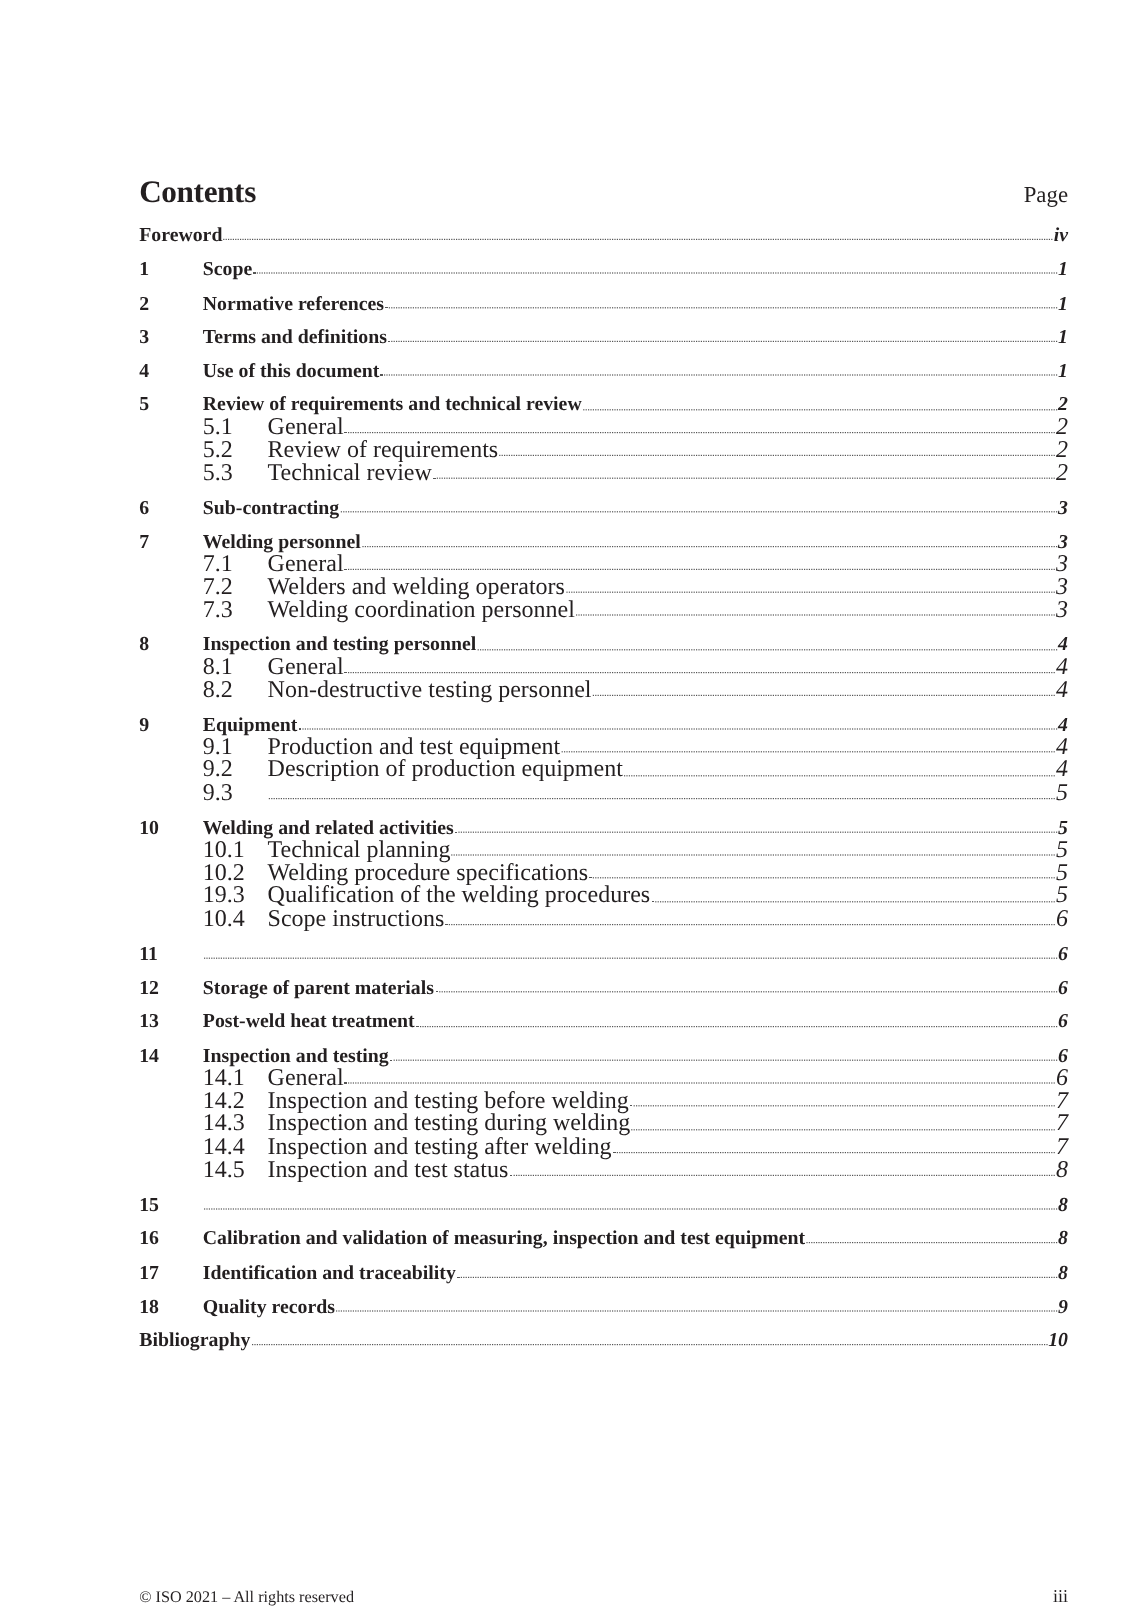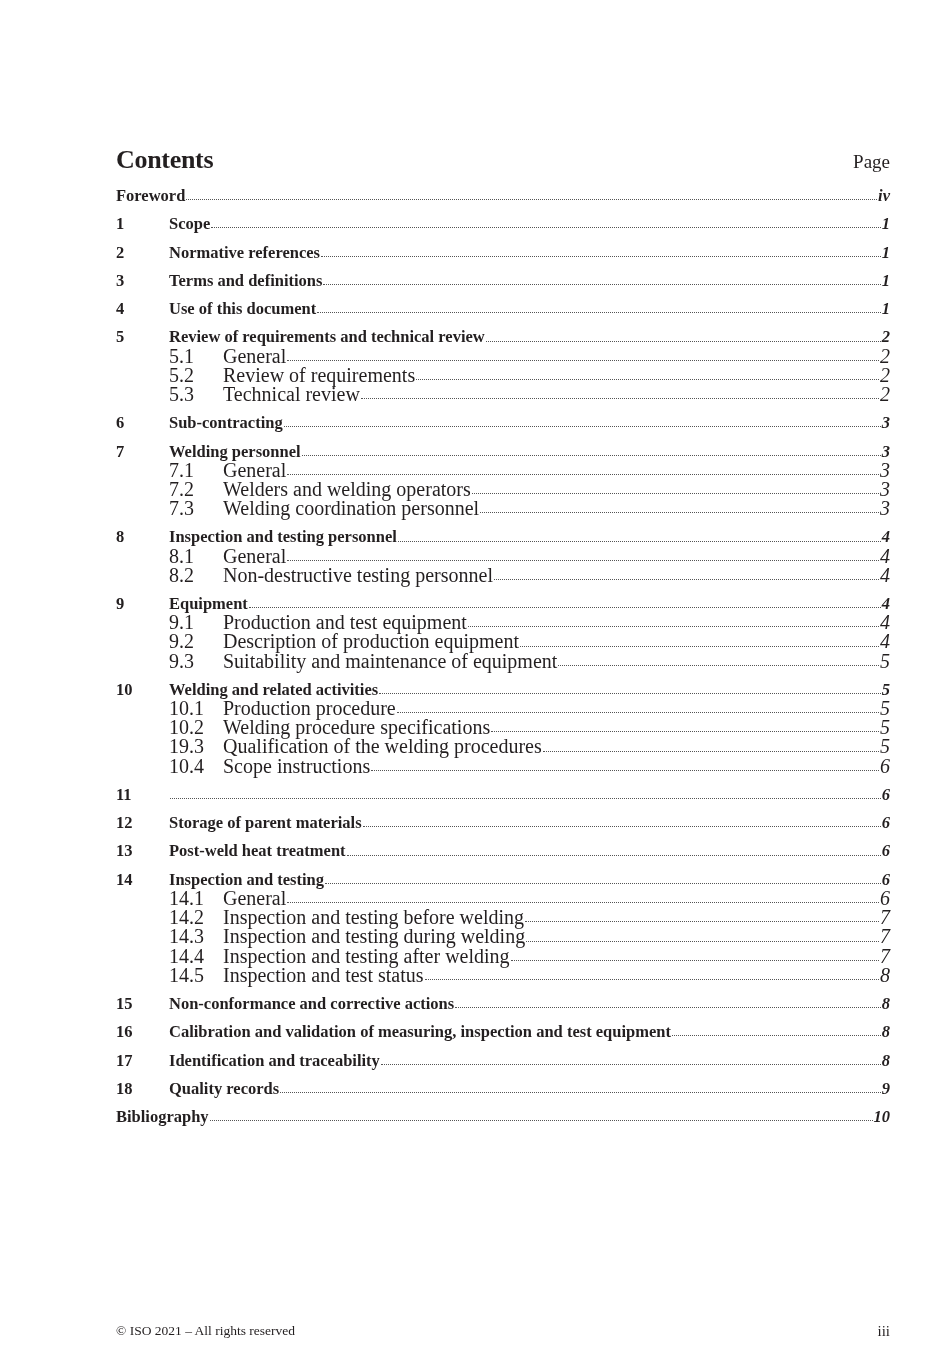--- a/index.html
+++ b/index.html
@@ -221,33 +221,32 @@
       <span class="pg">4</span>
     </div>
     <div class="toc-row lvl2">
       <span class="num2">9.2</span>
       <span class="title">Description of production equipment</span>
       <span class="leader"></span>
       <span class="pg">4</span>
     </div>
     <div class="toc-row lvl2">
       <span class="num2">9.3</span>
-      <span class="title">Suitability and maintenance of equipment</span>
       <span class="leader"></span>
       <span class="pg">5</span>
     </div>
     <div class="toc-row lvl1">
       <span class="num1">10</span>
       <span class="title">Welding and related activities</span>
       <span class="leader"></span>
       <span class="pg">5</span>
     </div>
     <div class="toc-row lvl2">
       <span class="num2">10.1</span>
-      <span class="title">Production procedure</span>
+      <span class="title">Technical planning</span>
       <span class="leader"></span>
       <span class="pg">5</span>
     </div>
     <div class="toc-row lvl2">
       <span class="num2">10.2</span>
       <span class="title">Welding procedure specifications</span>
       <span class="leader"></span>
       <span class="pg">5</span>
     </div>
     <div class="toc-row lvl2">
@@ -310,21 +309,20 @@
       <span class="pg">7</span>
     </div>
     <div class="toc-row lvl2">
       <span class="num2">14.5</span>
       <span class="title">Inspection and test status</span>
       <span class="leader"></span>
       <span class="pg">8</span>
     </div>
     <div class="toc-row lvl1">
       <span class="num1">15</span>
-      <span class="title">Non-conformance and corrective actions</span>
       <span class="leader"></span>
       <span class="pg">8</span>
     </div>
     <div class="toc-row lvl1">
       <span class="num1">16</span>
       <span class="title">Calibration and validation of measuring, inspection and test equipment</span>
       <span class="leader"></span>
       <span class="pg">8</span>
     </div>
     <div class="toc-row lvl1">

